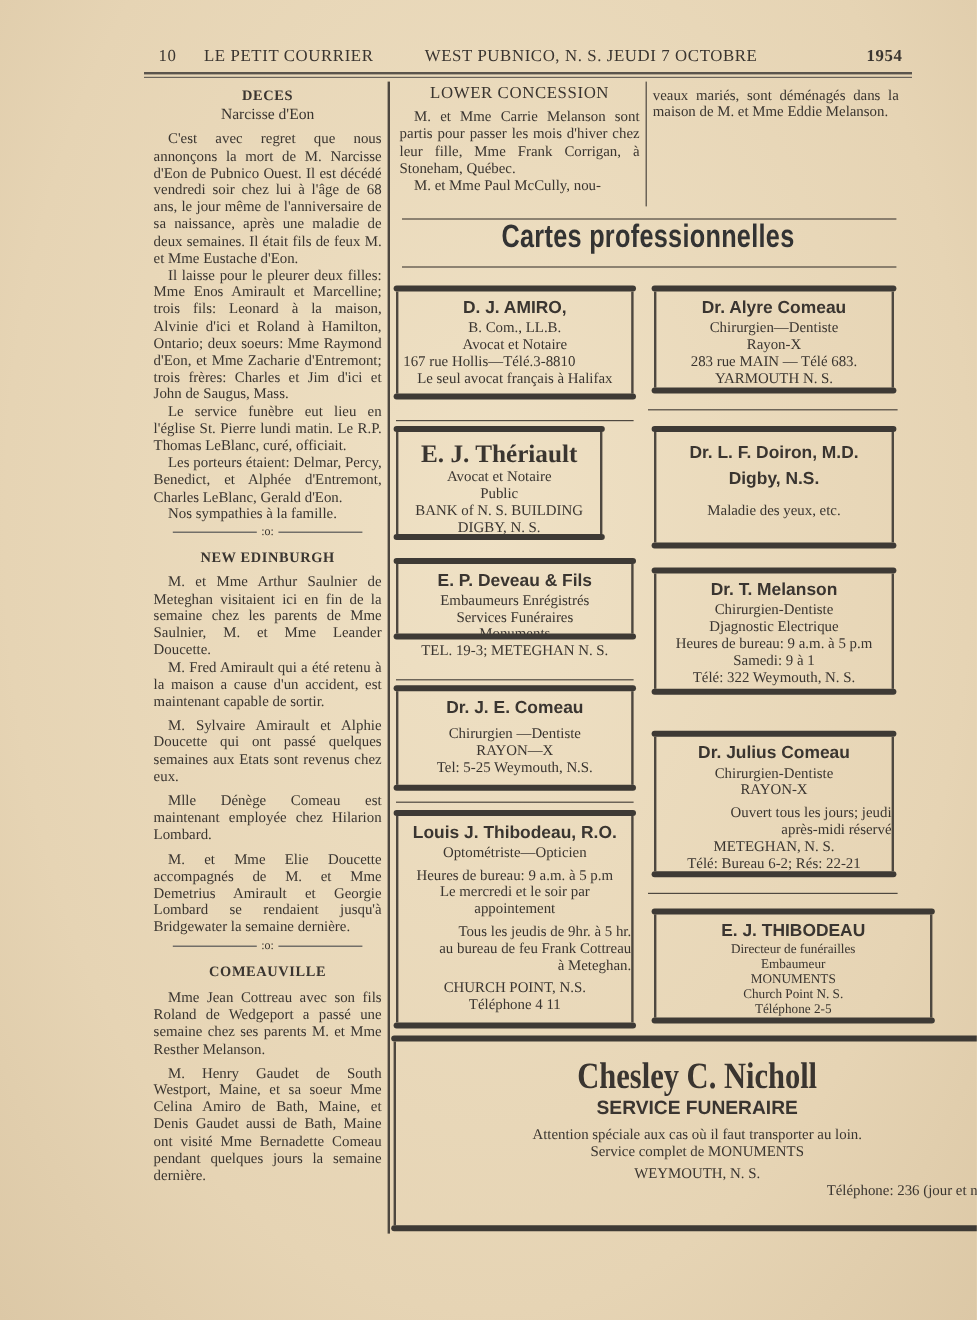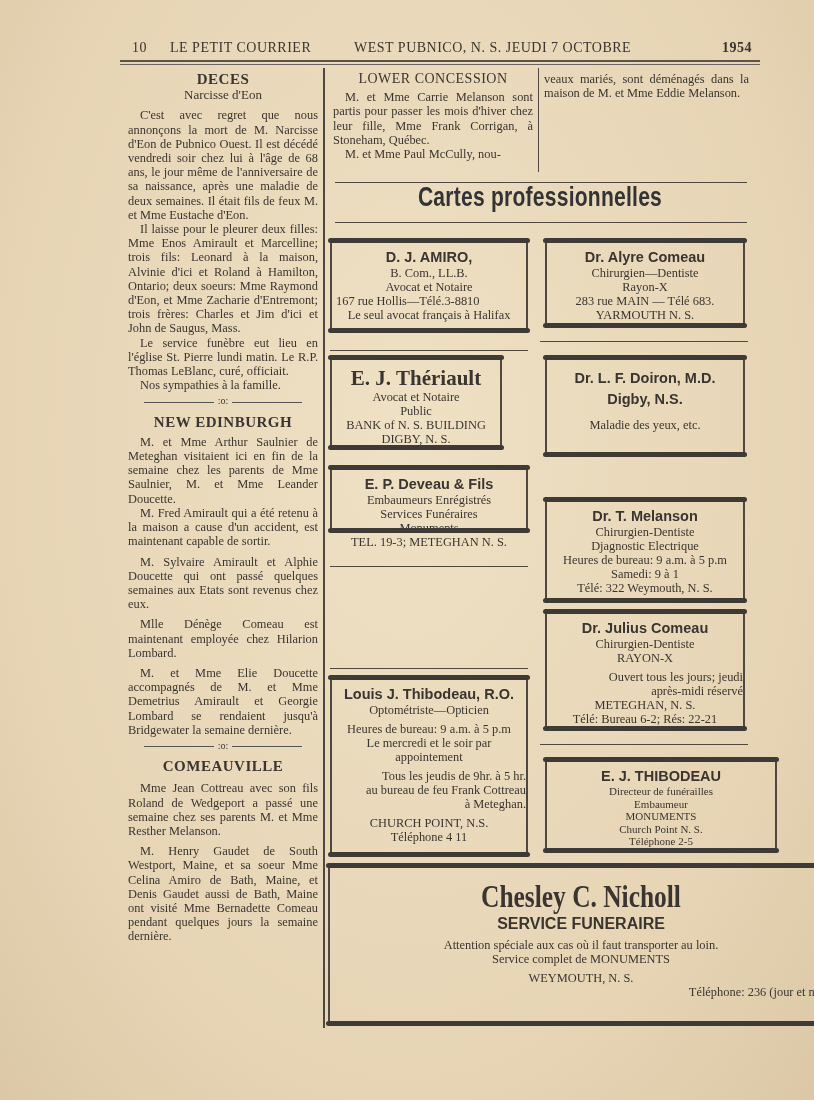--- a/index.html
+++ b/index.html
@@ -16,21 +16,21 @@
     font-size:14px; letter-spacing:0.5px; }
   .masthead span { position:absolute; top:0; white-space:nowrap; }
   .mh-rule { position:absolute; left:120px; top:60px; width:640px; height:0;
     border-top:2px solid #5a544c; }
   .mh-rule2 { position:absolute; left:120px; top:64px; width:640px; height:0;
     border-top:1px solid #6a645c; }
 
   .col { position:absolute; font-size:12.4px; line-height:14.2px; text-align:justify; }
   .col p { margin:0; text-indent:12px; }
   .col p.gap { margin-top:6px; }
-  .col h3 { margin:0; text-align:center; font-size:15px; font-weight:bold; letter-spacing:0.5px; }
+  .col h3 { margin:0; text-align:center; font-size:12px; font-weight:bold; letter-spacing:0.5px; }
   .col h4 { margin:2px 0 6px; text-align:center; font-size:13px; font-weight:normal; }
   .sep { text-align:center; font-size:10px; margin:2px 0 6px; }
   .sep::before, .sep::after { content:""; display:inline-block; width:70px; border-top:1px solid #555; vertical-align:middle; margin:0 4px; }
 
   .vrule { position:absolute; width:0; border-left:2px solid #4e4840; }
 
   .cartes-title { position:absolute; left:335px; top:182px; width:410px; text-align:center;
     font-family:"Liberation Sans", sans-serif; font-weight:bold; font-size:27px;
     transform:scaleX(0.78); color:#333; letter-spacing:0.3px; }
   .hrule { position:absolute; height:0; border-top:1.5px solid #4e4840; }
@@ -64,20 +64,21 @@
   </div>
   <div class="mh-rule"></div>
   <div class="mh-rule2"></div>
 
   <div class="col" style="left:128px;top:72px;width:190px;">
     <h3>DECES</h3>
     <h4>Narcisse d'Eon</h4>
     <p>C'est avec regret que nous annonçons la mort de M. Narcisse d'Eon de Pubnico Ouest. Il est décédé vendredi soir chez lui à l'âge de 68 ans, le jour même de l'anniversaire de sa naissance, après une maladie de deux semaines. Il était fils de feux M. et Mme Eustache d'Eon.</p>
     <p>Il laisse pour le pleurer deux filles: Mme Enos Amirault et Marcelline; trois fils: Leonard à la maison, Alvinie d'ici et Roland à Hamilton, Ontario; deux soeurs: Mme Raymond d'Eon, et Mme Zacharie d'Entremont; trois frères: Charles et Jim d'ici et John de Saugus, Mass.</p>
     <p>Le service funèbre eut lieu en l'église St. Pierre lundi matin. Le R.P. Thomas LeBlanc, curé, officiait.</p>
+    <p>Les porteurs étaient: Delmar, Percy, Benedict, et Alphée d'Entremont, Charles LeBlanc, Gerald d'Eon.</p>
     <p>Nos sympathies à la famille.</p>
     <div class="sep">:o:</div>
 
     <h3 style="margin-bottom:6px">NEW EDINBURGH</h3>
     <p>M. et Mme Arthur Saulnier de Meteghan visitaient ici en fin de la semaine chez les parents de Mme Saulnier, M. et Mme Leander Doucette.</p>
     <p>M. Fred Amirault qui a été retenu à la maison a cause d'un accident, est maintenant capable de sortir.</p>
     <p class="gap">M. Sylvaire Amirault et Alphie Doucette qui ont passé quelques semaines aux Etats sont revenus chez eux.</p>
     <p class="gap">Mlle Dénège Comeau est maintenant employée chez Hilarion Lombard.</p>
     <p class="gap">M. et Mme Elie Doucette accompagnés de M. et Mme Demetrius Amirault et Georgie Lombard se rendaient jusqu'à Bridgewater la semaine dernière.</p>
     <div class="sep">:o:</div>
@@ -122,20 +123,26 @@
 
   <div class="card" style="left:330px;top:470px;width:198px;height:58px;">
     <div class="name">E. P. Deveau &amp; Fils</div>
     <div class="line">Embaumeurs Enrégistrés</div>
     <div class="line">Services Funéraires</div>
     <div class="line">Monuments</div>
     <div class="line">TEL. 19-3; METEGHAN N. S.</div>
   </div>
   <div class="dbl" style="left:330px;top:566px;width:198px;"></div>
 
+  <div class="card" style="left:330px;top:576px;width:198px;height:78px;">
+    <div class="name">Dr. J. E. Comeau</div>
+    <div class="line gap">Chirurgien —Dentiste</div>
+    <div class="line">RAYON—X</div>
+    <div class="line">Tel: 5-25  Weymouth, N.S.</div>
+  </div>
   <div class="dbl" style="left:330px;top:668px;width:198px;"></div>
 
   <div class="card" style="left:330px;top:680px;width:198px;height:172px;">
     <div class="name">Louis J. Thibodeau, R.O.</div>
     <div class="line">Optométriste—Opticien</div>
     <div class="line gap">Heures de bureau: 9 a.m. à 5 p.m</div>
     <div class="line">Le mercredi et le soir par</div>
     <div class="line">appointement</div>
     <div class="line gap left">Tous les jeudis de 9hr. à 5 hr.</div>
     <div class="line left">au bureau de feu Frank Cottreau</div>
@@ -152,21 +159,21 @@
     <div class="line">YARMOUTH N. S.</div>
   </div>
   <div class="dbl" style="left:540px;top:341px;width:208px;"></div>
 
   <div class="card" style="left:545px;top:360px;width:200px;height:92px;">
     <div class="name" style="margin-top:10px">Dr. L. F. Doiron, M.D.</div>
     <div class="name" style="margin-top:4px">Digby, N.S.</div>
     <div class="line gap" style="margin-top:10px">Maladie des yeux, etc.</div>
   </div>
 
-  <div class="card" style="left:545px;top:502px;width:200px;height:96px;">
+  <div class="card" style="left:545px;top:478px;width:200px;height:96px;">
     <div class="name">Dr. T. Melanson</div>
     <div class="line">Chirurgien-Dentiste</div>
     <div class="line">Djagnostic Electrique</div>
     <div class="line">Heures de bureau: 9 a.m. à 5 p.m</div>
     <div class="line">Samedi: 9 à 1</div>
     <div class="line">Télé: 322    Weymouth, N. S.</div>
   </div>
 
   <div class="card" style="left:545px;top:614px;width:200px;height:112px;">
     <div class="name">Dr. Julius Comeau</div>

